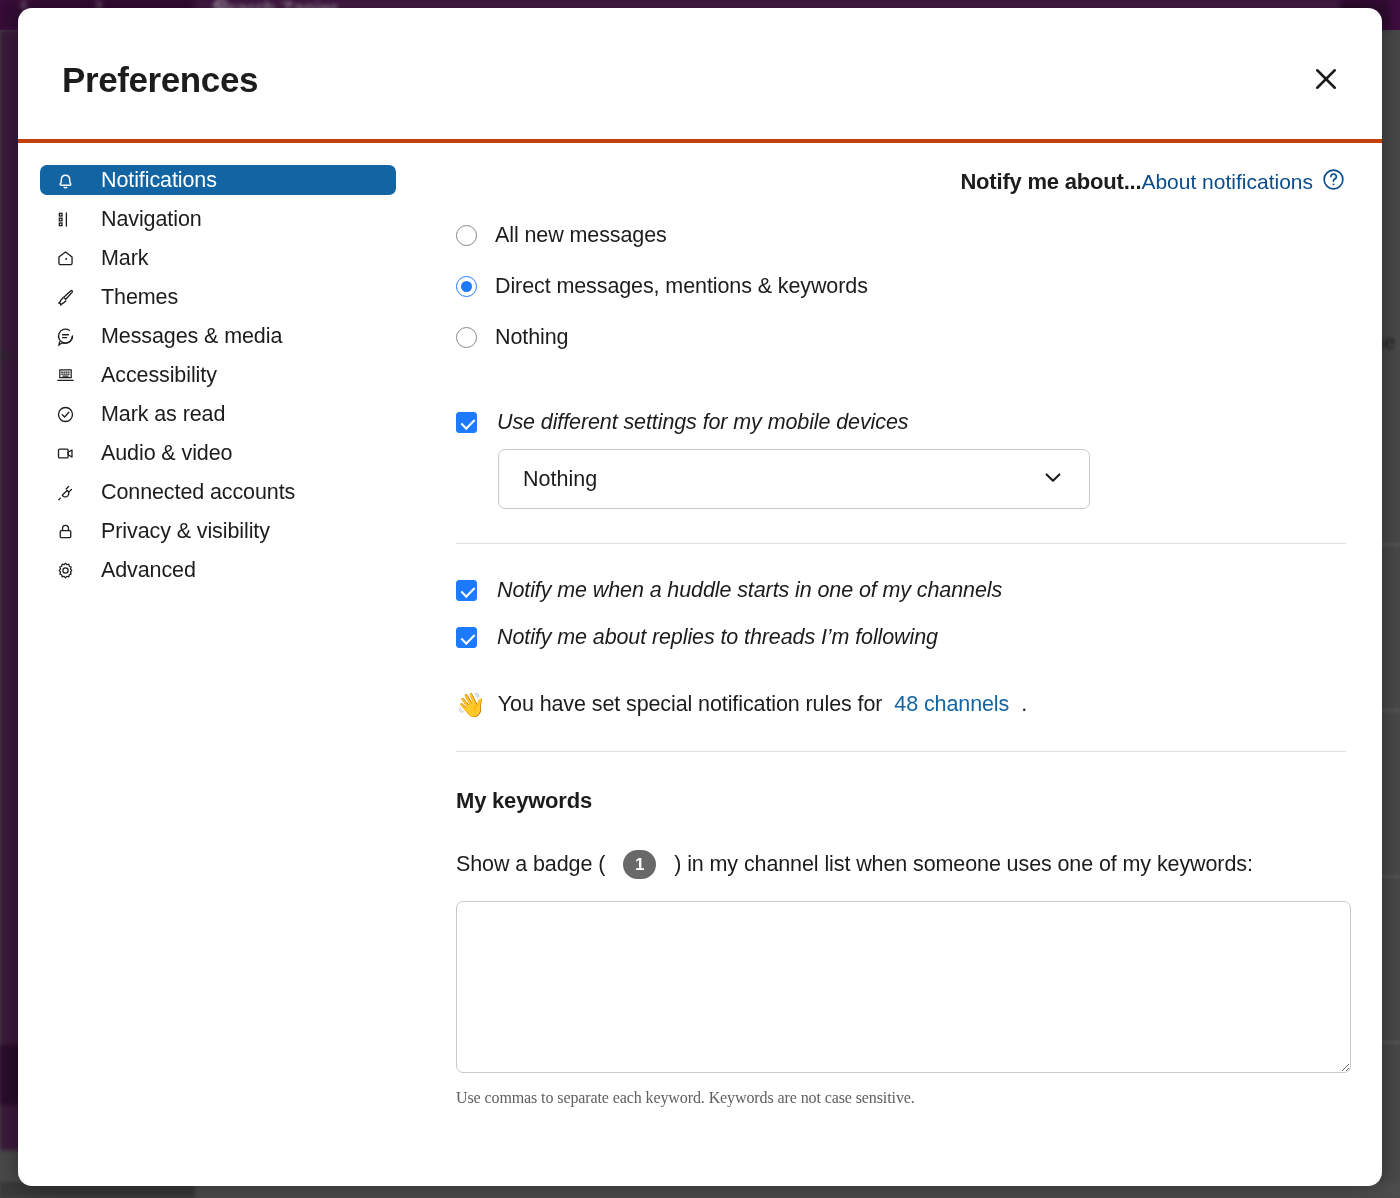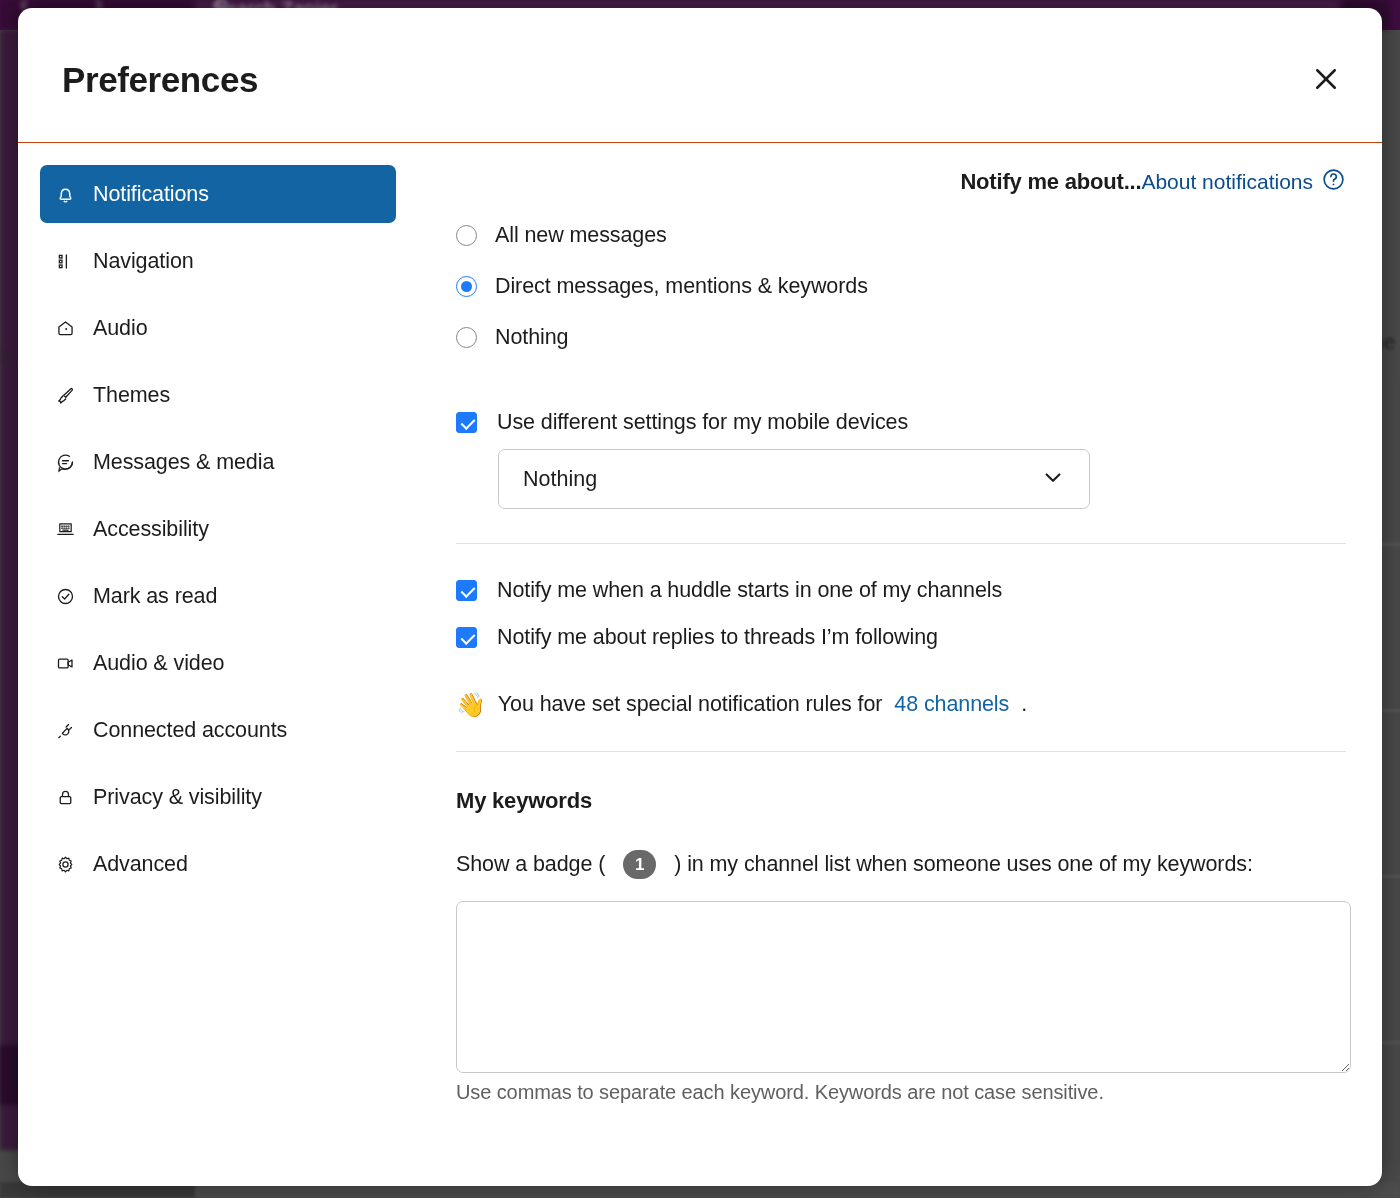--- a/index.html
+++ b/index.html
@@ -112,21 +112,21 @@
     box-shadow: 0 0 26px rgba(0,0,0,.42);
     overflow: hidden;
     display: flex;
     flex-direction: column;
   }
 
   
   #modal-header {
     position: relative;
     height: 135px;
-    border-bottom: 1px solid #c2410c;
+    border-bottom: 4px solid #c2410c;
     flex: 0 0 auto;
   }
   #page-title {
     position: absolute;
     left: 44px; top: 52px;
     font-size: 35px;
     font-weight: bold;
     letter-spacing: -0.4px;
     color: #1d1c1d;
   }
@@ -152,22 +152,22 @@
 
   
   #prefs-sidebar {
     width: 400px;
     padding: 22px 22px 0 22px;
     flex: 0 0 auto;
   }
   .sidebar-item {
     display: flex;
     align-items: center;
-    gap: 16px;
-    height: 58px;
+    gap: 24px;
+    height: 30px;
     padding: 0 14px;
     margin-bottom: 9px;
     border-radius: 7px;
     cursor: pointer;
     color: #1d1c1d;
   }
   .sidebar-item .sb-icon {
     width: 23px; height: 23px;
     display: flex;
     align-items: center;
@@ -275,20 +275,21 @@
     left: 6.6px; top: 2.6px;
     width: 6px; height: 11px;
     border: solid #fff;
     border-width: 0 2.6px 2.6px 0;
     transform: rotate(45deg);
   }
   .check-label {
     font-size: 21.5px;
     color: #1d1c1d;
     letter-spacing: -0.1px;
+    font-style: italic;
   }
 
   #mobile-settings-row { margin-top: 52px; margin-bottom: 14px; }
 
   
   #mobile-notify-select {
     margin-left: 42px;
     width: 592px;
     height: 60px;
     border: 1.4px solid #c9c9c9;
@@ -369,24 +370,25 @@
     border: 1.4px solid #c9c9c9;
     border-radius: 7px;
     padding: 12px 16px;
     font-family: "Liberation Sans", sans-serif;
     font-size: 20px;
     color: #1d1c1d;
     resize: vertical;
     outline: none;
   }
   #keywords-hint {
-    font-size: 20px;
+    font-size: 16px;
     color: #616061;
-    margin-top: 8px;
+    margin-top: 16px;
     letter-spacing: -0.1px;
+    font-family: Liberation Serif, serif;
   }
 </style>
 </head>
 <body>
 
 <div id="app-backdrop">
   <div id="backdrop-topbar">
     <div id="backdrop-topbar-inner"></div>
     <div id="backdrop-nav-icons">‹ ›</div>
     <div id="backdrop-search-icon">⚲</div>
@@ -440,21 +442,21 @@
         <span class="sb-label">Navigation</span>
       </div>
 
       <div class="sidebar-item">
         <span class="sb-icon">
           <svg width="21" height="21" viewBox="0 0 24 24" fill="none" stroke="#1d1c1d" stroke-width="1.5" stroke-linejoin="round">
             <path d="M4.5 10.2 12 4.5l7.5 5.7v7.3a1.5 1.5 0 0 1-1.5 1.5H6a1.5 1.5 0 0 1-1.5-1.5z"></path>
             <circle cx="12.8" cy="12.6" r="1.1" fill="#1d1c1d" stroke="none"></circle>
           </svg>
         </span>
-        <span class="sb-label">Audio</span>
+        <span class="sb-label">Mark</span>
       </div>
 
       <div class="sidebar-item">
         <span class="sb-icon">
           <svg width="21" height="21" viewBox="0 0 24 24" fill="none" stroke="#1d1c1d" stroke-width="1.5" stroke-linejoin="round">
             <path d="M19.6 4.4c-.5-.5-1.1-.4-1.7.1L10 11.7l2.3 2.3 7.2-7.9c.5-.6.6-1.2.1-1.7z"></path>
             <path d="M9.6 12.1 7.1 14.6c-.7.7-.6 1.5-1.3 2.2l-1.5 1.5 1.8.5.5 1.8 1.5-1.5c.7-.7 1.5-.6 2.2-1.3l2.4-2.4"></path>
           </svg>
         </span>
         <span class="sb-label">Themes</span>

